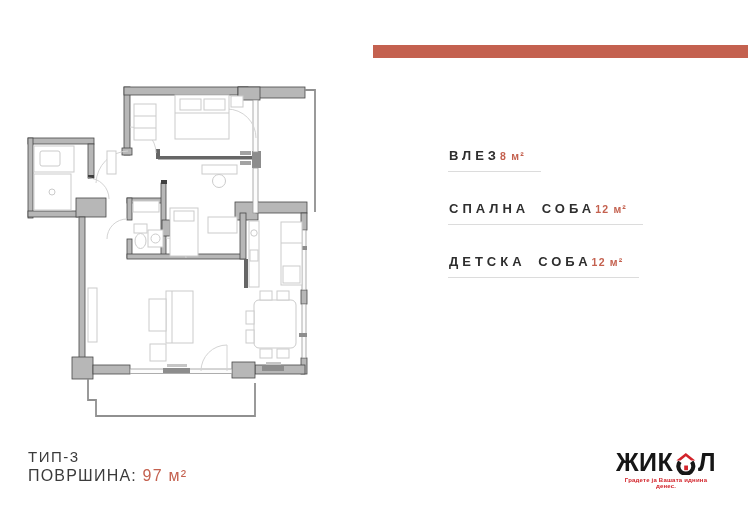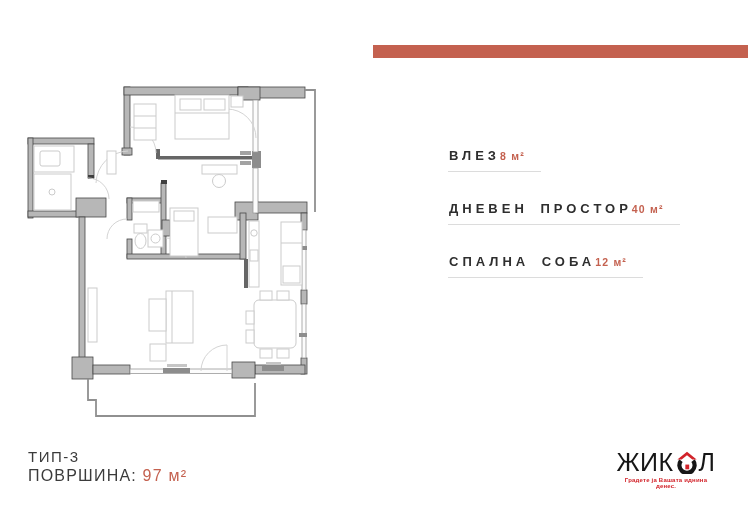--- a/index.html
+++ b/index.html
@@ -33,22 +33,22 @@
     font-size:10.5px; font-weight:700; letter-spacing:1.2px;
     color:var(--accent); margin-left:0;
   }
   .footer { position:absolute; left:28px; top:448px; color:#3b3b3b; }
   .type-label { font-size:15px; letter-spacing:1.5px; }
   .area-line  { font-size:16px; letter-spacing:1.2px; margin-top:2px; }
   .area-value { color:var(--accent); }
 
   .logo { position:absolute; left:616px; top:450px; width:100px; }
   .logo-text {
-    display:flex; align-items:flex-start; justify-content:center;
-    font-size:25px; font-weight:400; color:#161616; line-height:1;
+    display:flex; align-items:flex-end; justify-content:center;
+    font-size:25px; font-weight:700; color:#161616; line-height:1;
     letter-spacing:0.5px;
   }
   .logo-house { width:22px; height:24px; margin:0 1px 0 2px; }
   .tagline {
     margin-top:2px; text-align:center;
     font-size:6px; font-weight:700; color:var(--logo-red); letter-spacing:0.2px;
   }
 </style>
 </head>
 <body>
@@ -193,24 +193,24 @@
 
     <rect x="107" y="151" width="9" height="23"></rect>
   </g>
 </svg>
 
 <div class="room-list">
   <div class="room-row">
     <span class="room-name">ВЛЕЗ</span><span class="room-area">8 м²</span>
   </div>
   <div class="room-row">
-    <span class="room-name">ДНЕВЕН ПРОСТОР</span><span class="room-area">40 м²</span>
+    <span class="room-name">СПАЛНА СОБА</span><span class="room-area">12 м²</span>
   </div>
   <div class="room-row">
-    <span class="room-name">СПАЛНА СОБА</span><span class="room-area">12 м²</span>
+    <span class="room-name">ДЕТСКА СОБА</span><span class="room-area">12 м²</span>
   </div>
 </div>
 
 <div class="footer">
   <div class="type-label">ТИП-3</div>
   <div class="area-line">
     <span>ПОВРШИНА:</span>
     <span class="area-value">97 м²</span>
   </div>
 </div>

